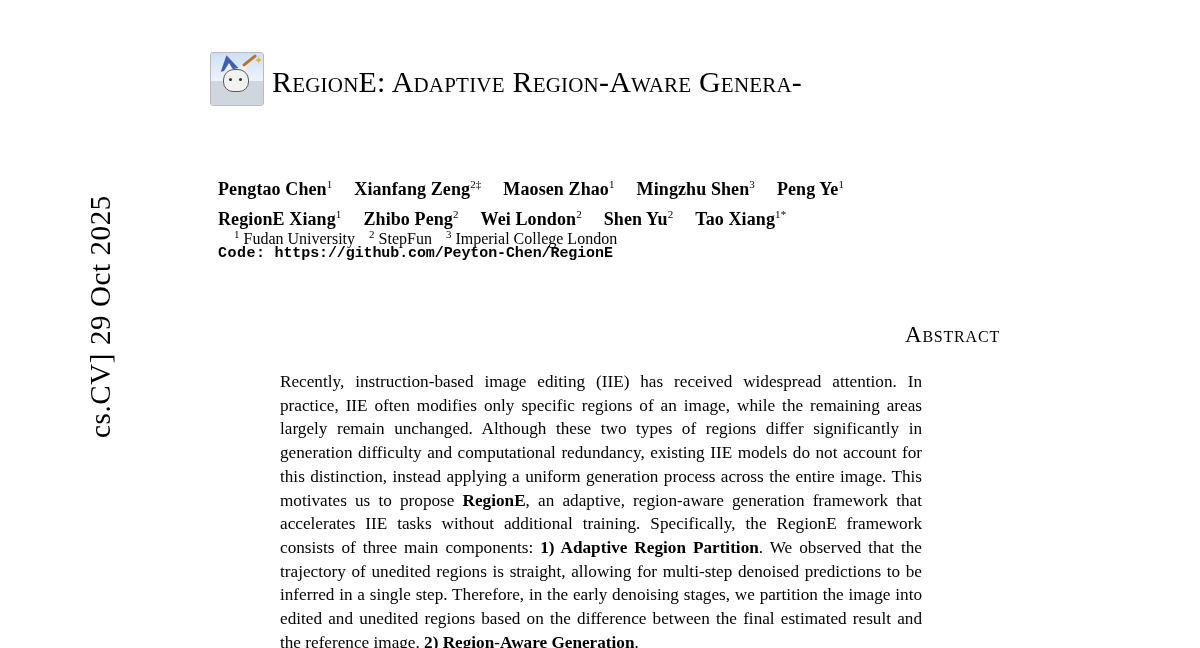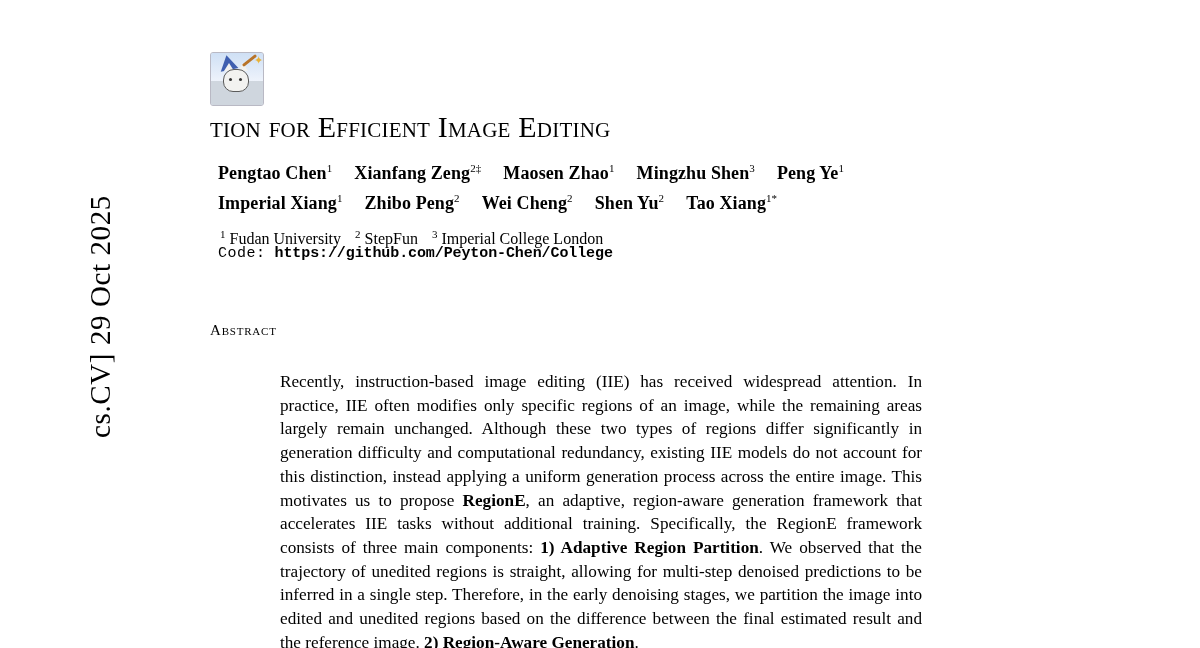--- a/index.html
+++ b/index.html
@@ -134,63 +134,63 @@
     position: absolute;
     left: 43px; top: 2px;
     color: #e8b33a;
     font-size: 11px;
     line-height: 11px;
   }
 
   .authors {
     position: absolute;
     left: 8px;
-    top: 156px;
+    top: 172px;
     width: 780px;
     font-family: "Liberation Serif", serif;
     font-size: 18px;
     font-weight: bold;
     line-height: 25px;
     letter-spacing: 0.1px;
   }
   .authors .gap { display: inline-block; width: 22px; }
   sup { font-size: 11px; font-weight: normal; vertical-align: super; }
   .authors sup { font-weight: normal; }
 
   .affil {
     position: absolute;
-    left: 10px;
+    left: 24px;
     top: 224px;
     width: 780px;
     font-family: "Liberation Serif", serif;
     font-size: 16px;
     line-height: 20px;
   }
   .affil .a-sup { font-size: 11px; vertical-align: super; }
   .affil .sp { display: inline-block; width: 14px; }
 
   .codeline {
     position: absolute;
     left: 8px;
     top: 244px;
     font-family: "Liberation Mono", monospace;
     font-size: 15px;
     line-height: 20px;
   }
-  .codeline .lbl { font-weight: normal; letter-spacing: 0.5px; }
+  .codeline .lbl { font-weight: bold; letter-spacing: 0.5px; }
   .codeline .url { font-weight: bold; letter-spacing: -0.1px; }
 
   .abstract-head {
     position: absolute;
     left: 0px;
     top: 322px;
     width: 790px;
-    text-align: left;
-    font-family: "Liberation Serif", serif;
-    font-size: 15px;
+    text-align: right;
+    font-family: "Liberation Serif", serif;
+    font-size: 23px;
     font-variant: small-caps;
     letter-spacing: 0.8px;
   }
 
   .abstract-body {
     position: absolute;
     left: 70px;
     top: 370px;
     width: 642px;
     font-family: "Liberation Serif", serif;
@@ -217,44 +217,43 @@
         <span class="sky"></span>
         <span class="ground"></span>
         <span class="hat"></span>
         <span class="ear-l"></span>
         <span class="ear-r"></span>
         <span class="cat-head"></span>
         <span class="eye-l"></span>
         <span class="eye-r"></span>
         <span class="wand"></span>
         <span class="star">✦</span>
-      </span>
+      </span><span class="sc">RegionE: Adaptive Region-Aware Genera-</span>
     </div>
-    <div class="title-line sc">tion for Efficient Image Editing</div>
   </div>
 
   <div class="authors">
     <div>
       <span>Pengtao Chen</span><sup>1</sup><span class="gap"></span><span>Xianfang Zeng</span><sup>2‡</sup><span class="gap"></span><span>Maosen Zhao</span><sup>1</sup><span class="gap"></span><span>Mingzhu Shen</span><sup>3</sup><span class="gap"></span><span>Peng Ye</span><sup>1</sup>
     </div>
     <div>
-      <span>Imperial Xiang</span><sup>1</sup><span class="gap"></span><span>Zhibo Peng</span><sup>2</sup><span class="gap"></span><span>Wei Cheng</span><sup>2</sup><span class="gap"></span><span>Shen Yu</span><sup>2</sup><span class="gap"></span><span>Tao Xiang</span><sup>1*</sup>
+      <span>RegionE Xiang</span><sup>1</sup><span class="gap"></span><span>Zhibo Peng</span><sup>2</sup><span class="gap"></span><span>Wei London</span><sup>2</sup><span class="gap"></span><span>Shen Yu</span><sup>2</sup><span class="gap"></span><span>Tao Xiang</span><sup>1*</sup>
     </div>
   </div>
 
   <div class="affil">
     <span class="a-sup">1</span>
     <span>Fudan University</span><span class="sp"></span><span class="a-sup">2</span>
     <span>StepFun</span><span class="sp"></span><span class="a-sup">3</span>
     <span>Imperial College London</span>
   </div>
 
   <div class="codeline">
     <span class="lbl">Code:</span>
-    <span class="url">https://github.com/Peyton-Chen/College</span>
+    <span class="url">https://github.com/Peyton-Chen/RegionE</span>
   </div>
 
   <div class="abstract-head">Abstract</div>
 
   <div class="abstract-body">
     <span>Recently, instruction-based image editing (IIE) has received widespread attention. In practice, IIE often modifies only specific regions of an image, while the remaining areas largely remain unchanged. Although these two types of regions differ significantly in generation difficulty and computational redundancy, existing IIE models do not account for this distinction, instead applying a uniform generation process across the entire image. This motivates us to propose </span><b>RegionE</b><span>, an adaptive, region-aware generation framework that accelerates IIE tasks without additional training. Specifically, the RegionE framework consists of three main components: </span><b>1) Adaptive Region Partition</b><span>. We observed that the trajectory of unedited regions is straight, allowing for multi-step denoised predictions to be inferred in a single step. Therefore, in the early denoising stages, we partition the image into edited and unedited regions based on the difference between the final estimated result and the reference image. </span><b>2) Region-Aware Generation</b><span>.</span>
   </div>
 
 </div>
 

